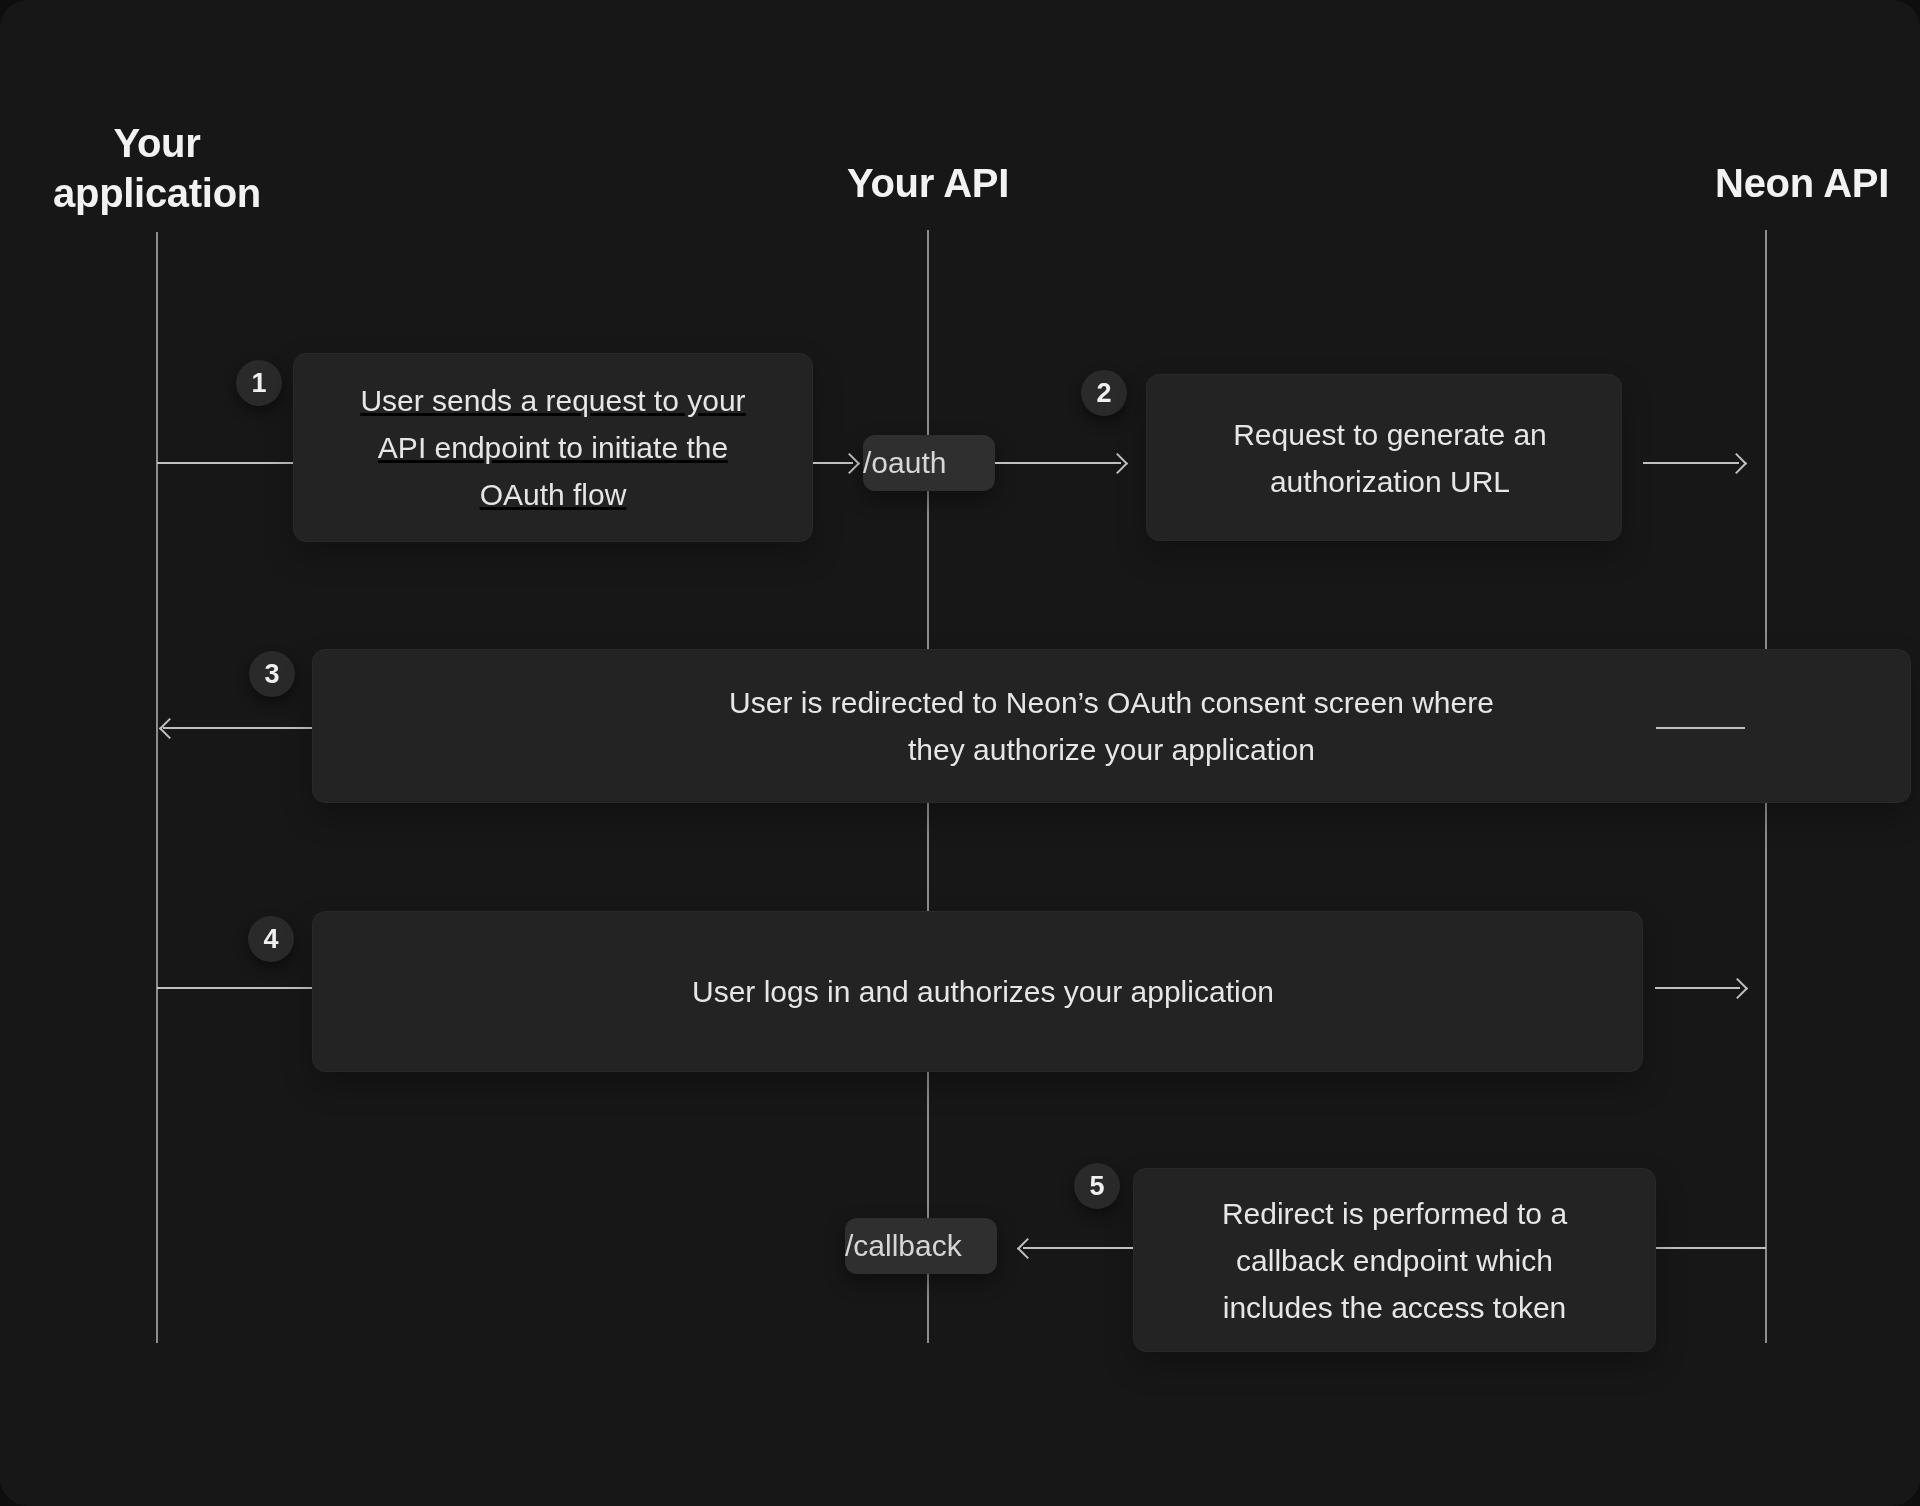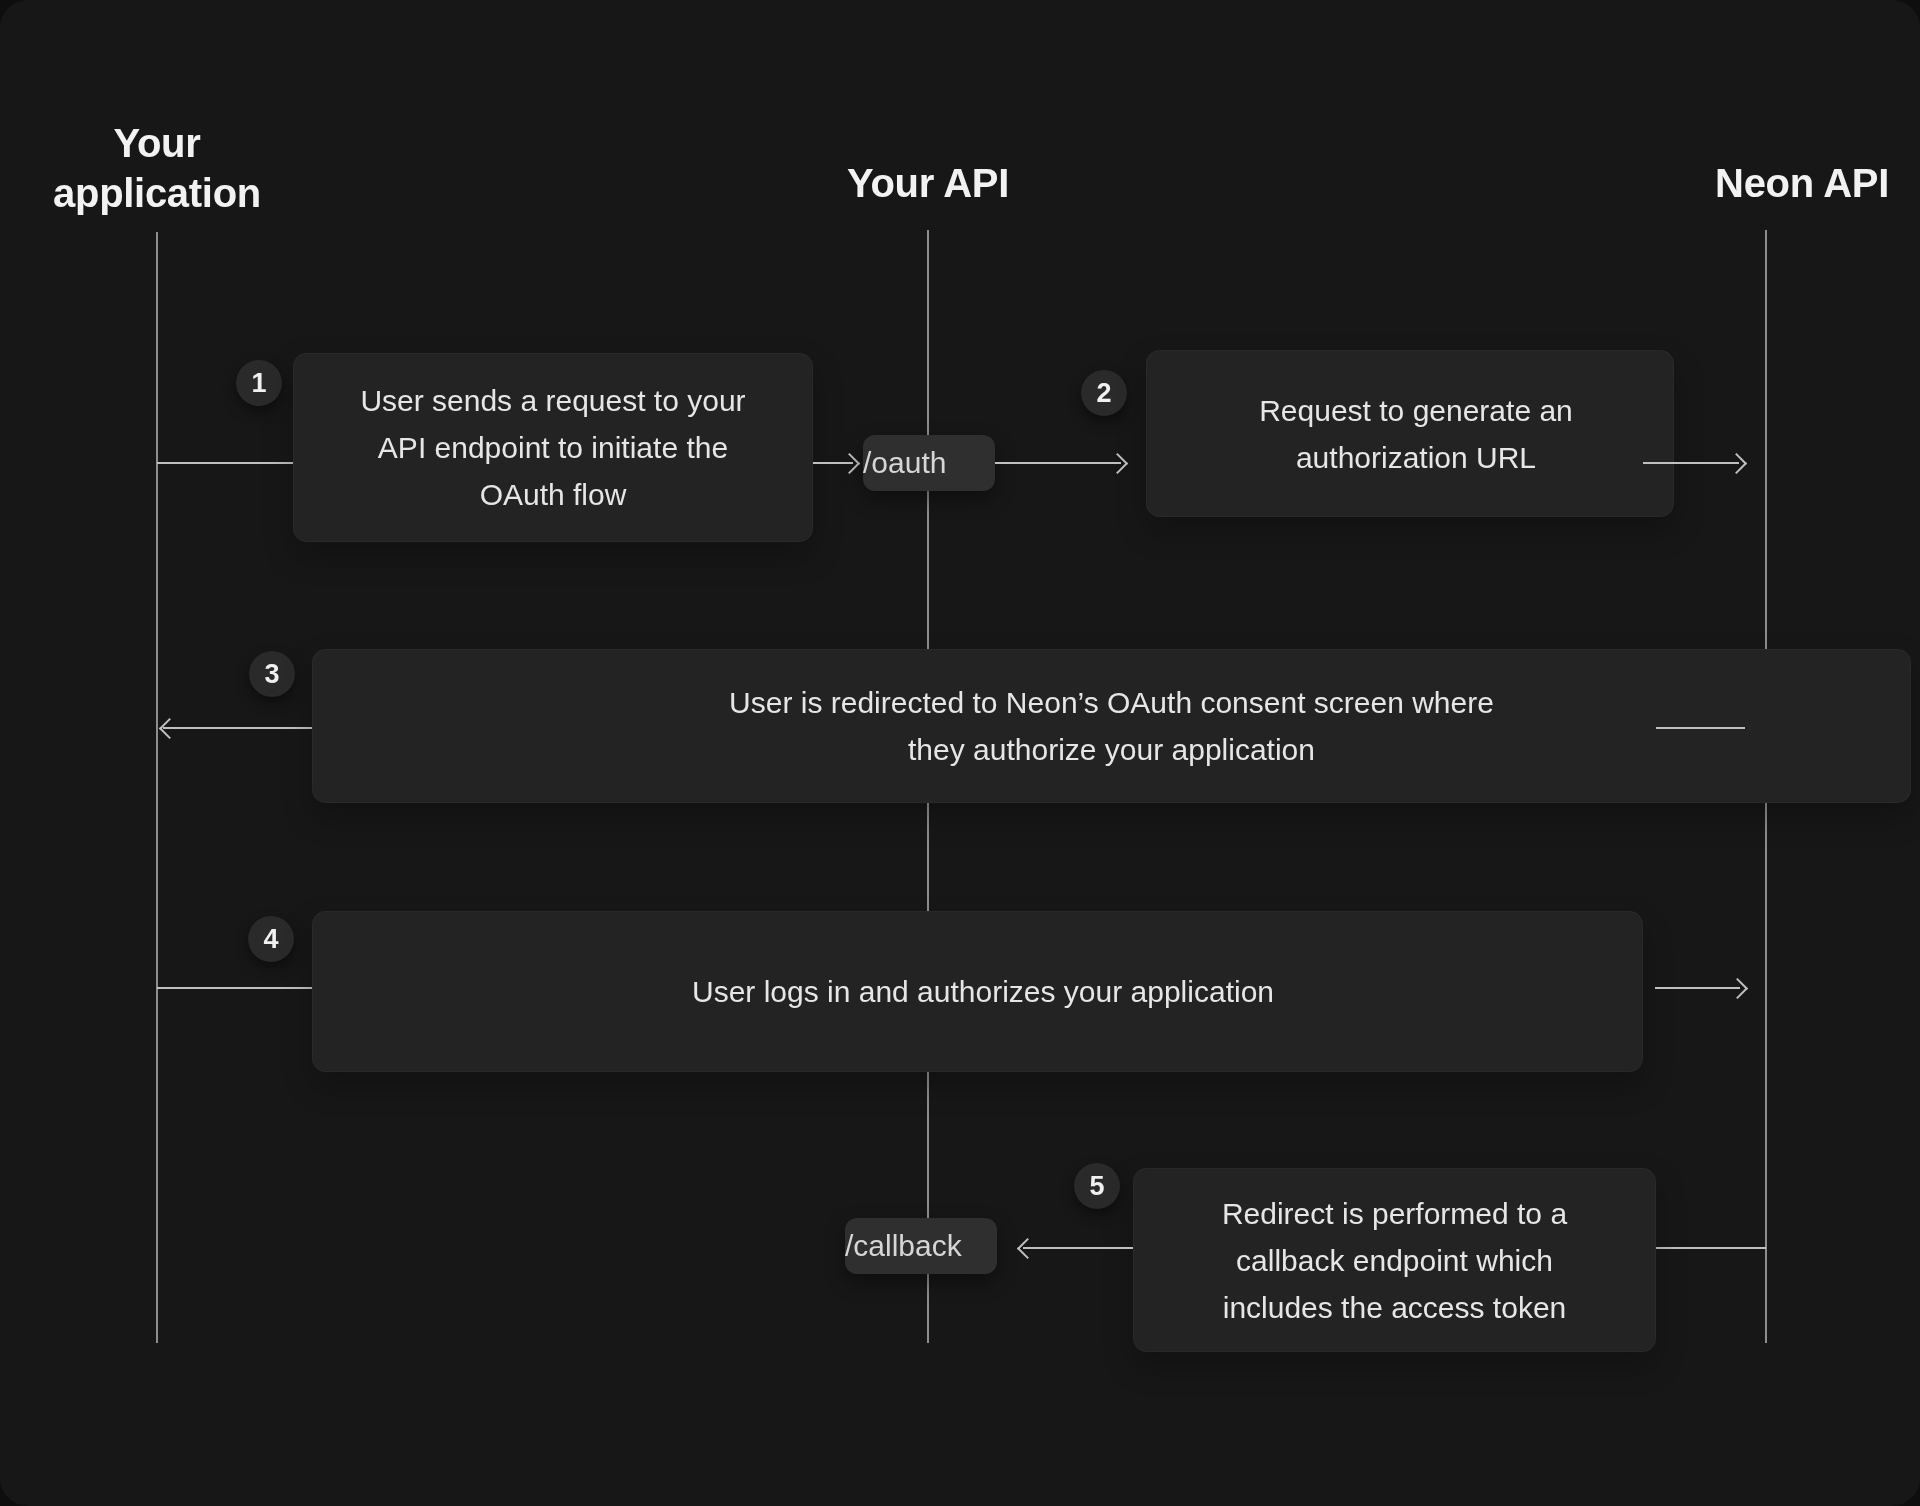--- a/index.html
+++ b/index.html
@@ -87,40 +87,40 @@
 
   <div class="col-header" style="left:157px;top:118px;width:230px;">Your application</div>
   <div class="col-header nowrap" style="left:928px;top:158px;">Your API</div>
   <div class="col-header nowrap" style="left:1766px;top:158px;margin-left:36px;">Neon API</div>
 
   <div class="hline" style="left:157px;top:462px;width:136px;"></div>
 
   <div class="badge" style="left:236px;top:360px;">
     <span>1</span>
   </div>
-  <div class="box" style="left:293px;top:353px;width:520px;height:189px;">
+  <div class="box" style="left:293px;top:353px;width:520px;height:189px;text-decoration:underline;">
     <span class="txt">User sends a request to your
 API endpoint to initiate the
 OAuth flow</span>
   </div>
 
   <div class="hline" style="left:813px;top:462px;width:40px;"></div>
   <span class="head r" style="left:842px;top:456px;"></span>
 
   <div class="tag" style="left:863px;top:435px;width:132px;height:56px;">
     <span>/oauth</span>
   </div>
 
   <div class="hline" style="left:995px;top:462px;width:126px;"></div>
   <span class="head r" style="left:1110px;top:456px;"></span>
 
   <div class="badge" style="left:1081px;top:370px;">
     <span>2</span>
   </div>
-  <div class="box" style="left:1146px;top:350px;width:528px;height:167px;padding-left:12px;">
+  <div class="box" style="left:1146px;top:374px;width:476px;height:167px;padding-left:12px;">
     <span class="txt">Request to generate an
 authorization URL</span>
   </div>
 
   <div class="hline" style="left:1643px;top:462px;width:96px;"></div>
   <span class="head r" style="left:1729px;top:456px;"></span>
 
   <span class="head l" style="left:162px;top:721px;"></span>
   <div class="hline" style="left:163px;top:727px;width:149px;"></div>
 

